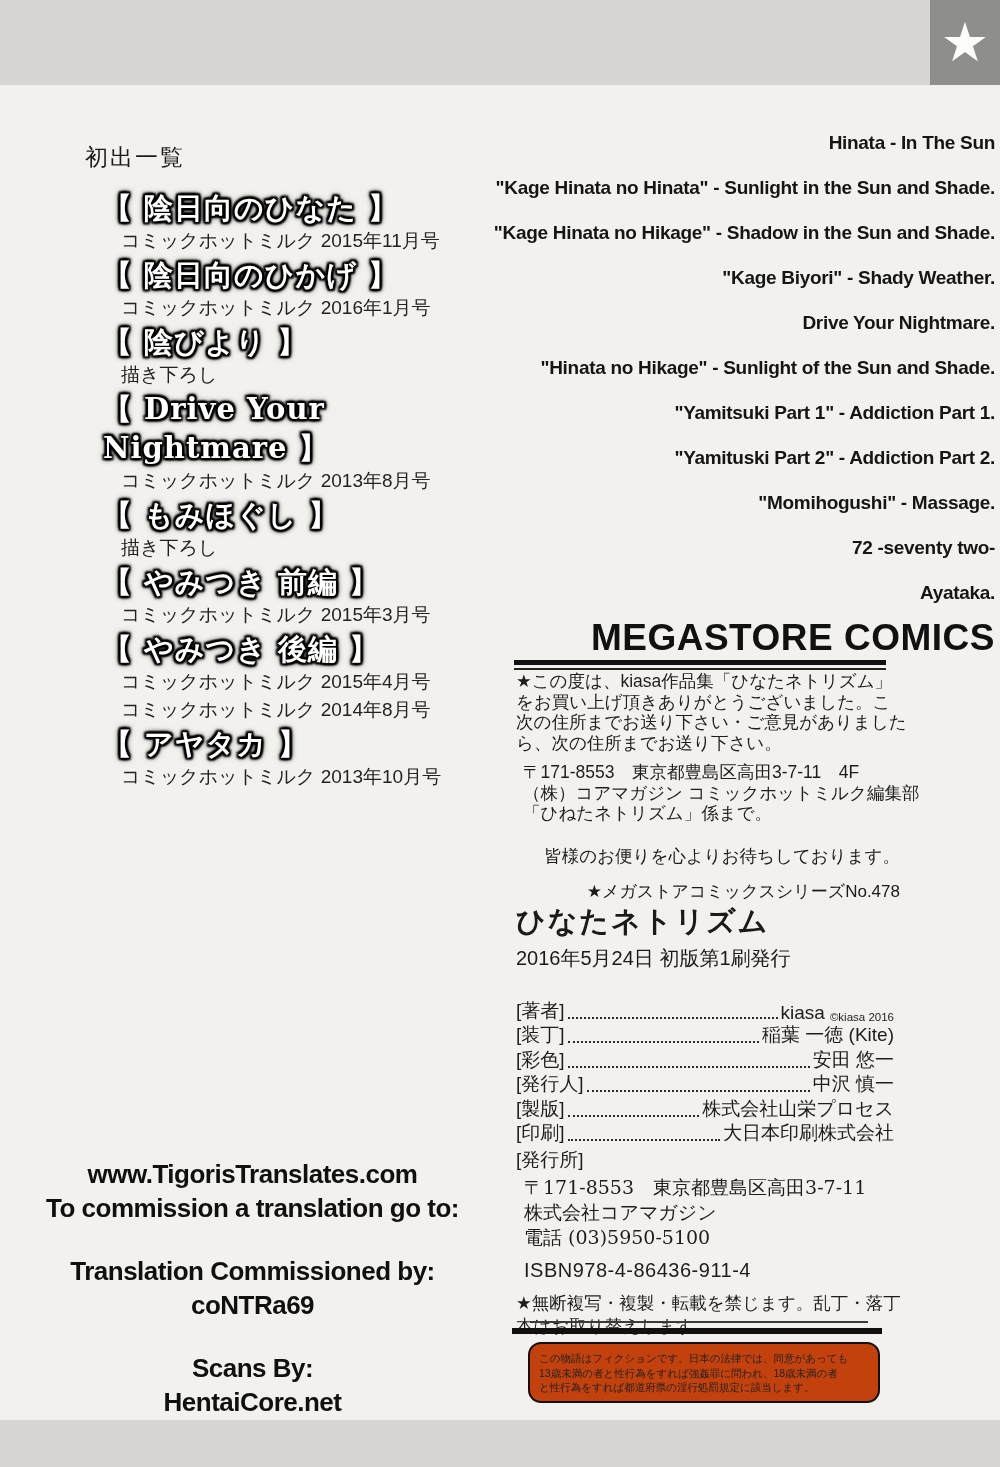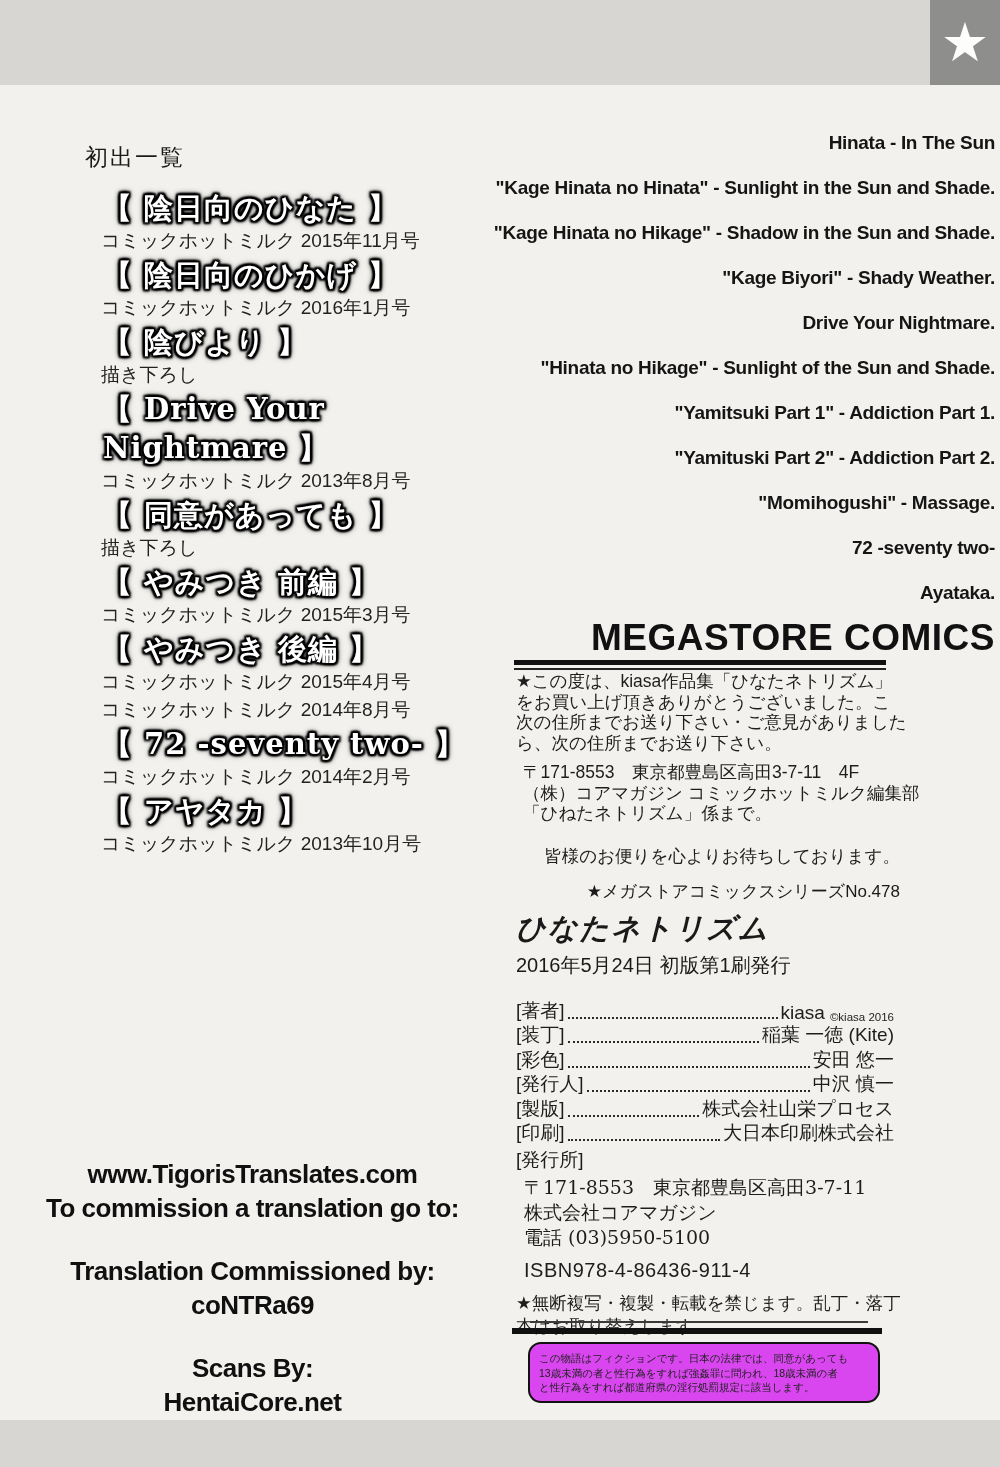--- a/index.html
+++ b/index.html
@@ -20,60 +20,60 @@
   .fp-heading{font-size:23px;letter-spacing:2px;margin-bottom:16px;}
   .fp-entry{margin-bottom:3px;}
   .fp-title{
     font-family:"DejaVu Serif","Liberation Serif",serif;font-weight:bold;
     font-size:29px;line-height:39px;color:#ffffff;margin-left:18px;letter-spacing:1px;
     text-shadow:
       0 0 3px #000,0 0 5px #000,0 0 7px #000,
       -2px -2px 2px #000,2px -2px 2px #000,-2px 2px 2px #000,2px 2px 2px #000,
       -2px 0 2px #000,2px 0 2px #000,0 -2px 2px #000,0 2px 2px #000;
   }
-  .fp-source{font-size:19px;line-height:25px;margin-left:16px;color:#222;}
+  .fp-source{font-size:19px;line-height:25px;margin-left:36px;color:#222;}
 
   
   .titles-en{position:absolute;left:405px;top:120px;width:590px;text-align:right;
     font-weight:bold;font-size:19px;line-height:45px;letter-spacing:-0.3px;color:#151515;}
   .logo-wrap{margin-top:4px;}
   .logo-text{font-size:37px;line-height:38px;font-weight:900;letter-spacing:0.5px;color:#111;}
   .logo-rule-thick{width:372px;height:5px;background:#111;margin:3px auto 0;}
   .logo-rule-thin{width:372px;height:2px;background:#222;margin:3px auto 0;}
 
   
   .afterword{position:absolute;left:516px;top:671px;width:384px;font-size:17.5px;line-height:20.5px;color:#1d1d1d;}
   .afterword .addr{margin-top:9px;margin-left:7px;}
   .afterword .closing{margin-top:22px;text-align:right;}
   .nowrap{white-space:nowrap;}
 
   
   .colophon-head{position:absolute;left:516px;top:881px;width:384px;}
   .series{font-size:17px;line-height:22px;text-align:right;}
-  .book-title{font-size:29px;line-height:34px;font-weight:bold;letter-spacing:2px;margin-top:8px;font-style:italic;}
+  .book-title{font-size:29px;line-height:34px;font-weight:bold;letter-spacing:2px;margin-top:1px;}
   .printing{font-size:20px;line-height:26px;margin-top:7px;}
 
   .credits{position:absolute;left:516px;top:999px;width:378px;font-size:19px;color:#1d1d1d;}
   .credit-row{display:flex;align-items:flex-end;height:24.5px;}
   .credit-label{white-space:nowrap;}
   .credit-dots{flex:1;border-bottom:2px dotted #2a2a2a;margin:0 3px 5px 3px;}
   .credit-value{white-space:nowrap;}
   .credit-note{font-size:11.5px;margin-left:5px;white-space:nowrap;padding-bottom:1px;}
   .publisher-label{margin-top:1px;height:24px;}
   .publisher-lines{font-family:"DejaVu Serif","Liberation Serif",serif;margin:4px 0 0 8px;font-size:19px;line-height:25px;}
   .isbn{margin:9px 0 0 8px;font-size:20px;letter-spacing:0.5px;}
   .notice{margin-top:10px;font-size:17.5px;line-height:23px;}
 
   .rule-thin{position:absolute;left:530px;top:1321px;width:338px;height:2px;background:#3a3a3a;}
   .rule-thick{position:absolute;left:512px;top:1328px;width:370px;height:6px;background:#101010;}
 
   .disclaimer{
     position:absolute;left:528px;top:1342px;width:330px;
     border:2.5px solid #111;border-radius:13px;padding:7px 9px 6px 9px;
-    font-size:10.5px;line-height:14.5px;color:#222;background:#d946ef;
+    font-size:10.5px;line-height:14.5px;color:#222;background:#c2410c;
   }
 
   
   .scanlation{position:absolute;left:5px;top:1157px;width:495px;text-align:center;
     font-weight:bold;font-size:26px;line-height:34px;letter-spacing:-0.5px;color:#101010;}
   .scanlation .group{margin-bottom:29px;}
 </style>
 </head>
 <body>
 
@@ -98,37 +98,33 @@
     </div>
     <div class="fp-entry">
       <div class="fp-title">【 陰びより 】</div>
       <div class="fp-source">描き下ろし</div>
     </div>
     <div class="fp-entry">
       <div class="fp-title">【 Drive Your Nightmare 】</div>
       <div class="fp-source">コミックホットミルク 2013年8月号</div>
     </div>
     <div class="fp-entry">
-      <div class="fp-title">【 同意があっても 】</div>
+      <div class="fp-title">【 もみほぐし 】</div>
       <div class="fp-source">描き下ろし</div>
     </div>
     <div class="fp-entry">
       <div class="fp-title">【 やみつき 前編 】</div>
       <div class="fp-source">コミックホットミルク 2015年3月号</div>
     </div>
     <div class="fp-entry">
       <div class="fp-title">【 やみつき 後編 】</div>
       <div class="fp-source">コミックホットミルク 2015年4月号</div>
     </div>
     <div class="fp-entry">
       <div class="fp-source">コミックホットミルク 2014年8月号</div>
-    </div>
-    <div class="fp-entry">
-      <div class="fp-title">【 72 -seventy two- 】</div>
-      <div class="fp-source">コミックホットミルク 2014年2月号</div>
     </div>
     <div class="fp-entry">
       <div class="fp-title">【 アヤタカ 】</div>
       <div class="fp-source">コミックホットミルク 2013年10月号</div>
     </div>
   </div>
 
   <div class="titles-en">
     <div>Hinata - In The Sun</div>
     <div>"Kage Hinata no Hinata" - Sunlight in the Sun and Shade.</div>

